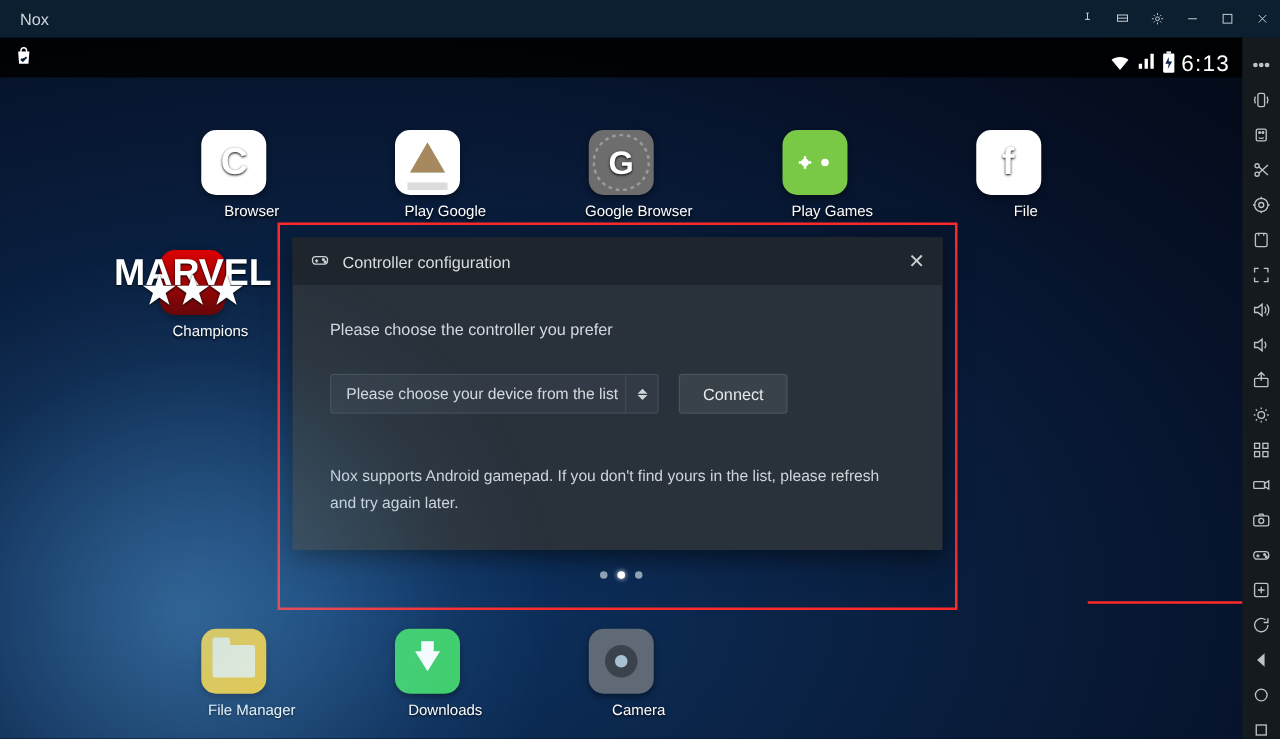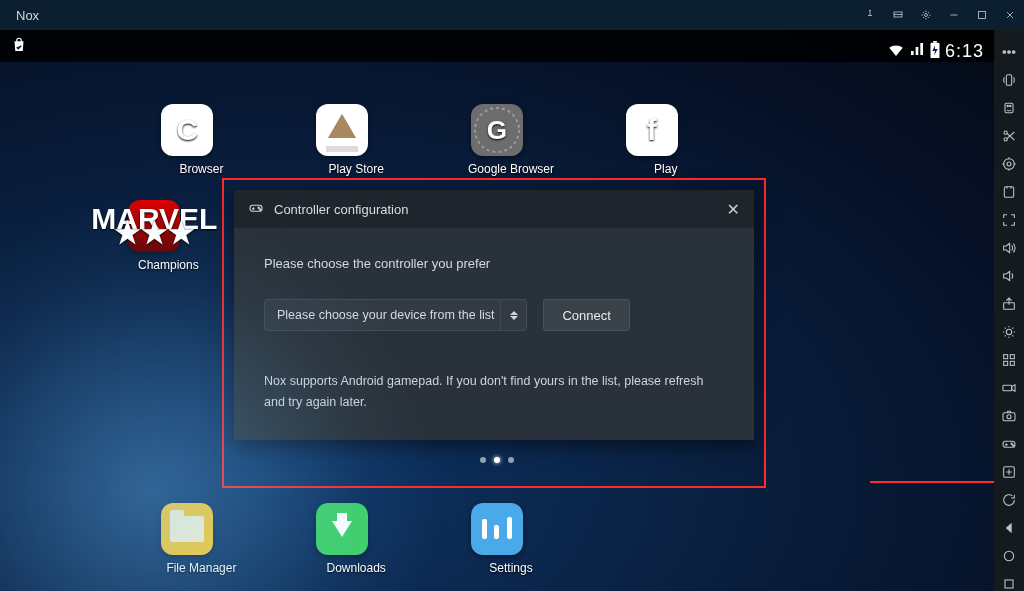--- a/index.html
+++ b/index.html
@@ -197,34 +197,45 @@
 
       <div class="apps-top">
         <div class="app">
           <div class="iconwrap ic-browser">C</div>
           <span class="label">Browser</span>
         </div>
         <div class="app">
           <div class="iconwrap ic-playstore">
               <div class="tri"></div>
             </div>
-          <span class="label">Play Store</span>
+          <span class="label">Play Google</span>
         </div>
         <div class="app">
           <div class="iconwrap ic-gsettings" style="position:relative;">
             <svg width="46" height="46" viewBox="0 0 46 46" style="position:absolute;">
                 <circle cx="23" cy="23" r="22" fill="none" stroke="#9a9a9a" stroke-width="2" stroke-dasharray="3 3"></circle>
               </svg>
             <span style="color:#fff;font-size:26px;font-weight:bold;">G</span>
           </div>
           <span class="label">Google Browser</span>
         </div>
         <div class="app">
+          <div class="iconwrap ic-playgames">
+            <svg width="34" height="20" viewBox="0 0 34 20">
+                <circle cx="9" cy="10" r="3" fill="#fff"></circle>
+                <circle cx="25" cy="10" r="3" fill="#fff"></circle>
+                <rect x="4" y="9" width="10" height="2" fill="#fff"></rect>
+                <rect x="8" y="5" width="2" height="10" fill="#fff"></rect>
+              </svg>
+          </div>
+          <span class="label">Play Games</span>
+        </div>
+        <div class="app">
           <div class="iconwrap ic-fb">f</div>
-          <span class="label">Play</span>
+          <span class="label">File</span>
         </div>
       </div>
 
       <div class="row2">
         <div class="app">
           <div class="iconwrap ic-champ">MARVEL<br>★★★</div>
           <span class="label">Champions</span>
         </div>
       </div>
 
@@ -272,28 +283,24 @@
             </div>
           <span class="label">File Manager</span>
         </div>
         <div class="app">
           <div class="iconwrap ic-dl">
               <div class="dl-arrow"></div>
             </div>
           <span class="label">Downloads</span>
         </div>
         <div class="app">
-          <div class="iconwrap ic-settings">
-              <div class="sliders">
-                <span></span>
-                <span></span>
-                <span></span>
-              </div>
+          <div class="iconwrap ic-cam">
+              <div class="cam-lens"></div>
             </div>
-          <span class="label">Settings</span>
+          <span class="label">Camera</span>
         </div>
       </div>
 
       <div class="arrow-ann">
         <svg viewBox="0 0 150 14">
             <line x1="0" y1="7" x2="138" y2="7" stroke="#ff2a2a" stroke-width="2"></line>
             <polygon points="150,7 136,2 136,12" fill="#ff2a2a"></polygon>
           </svg>
       </div>
 

